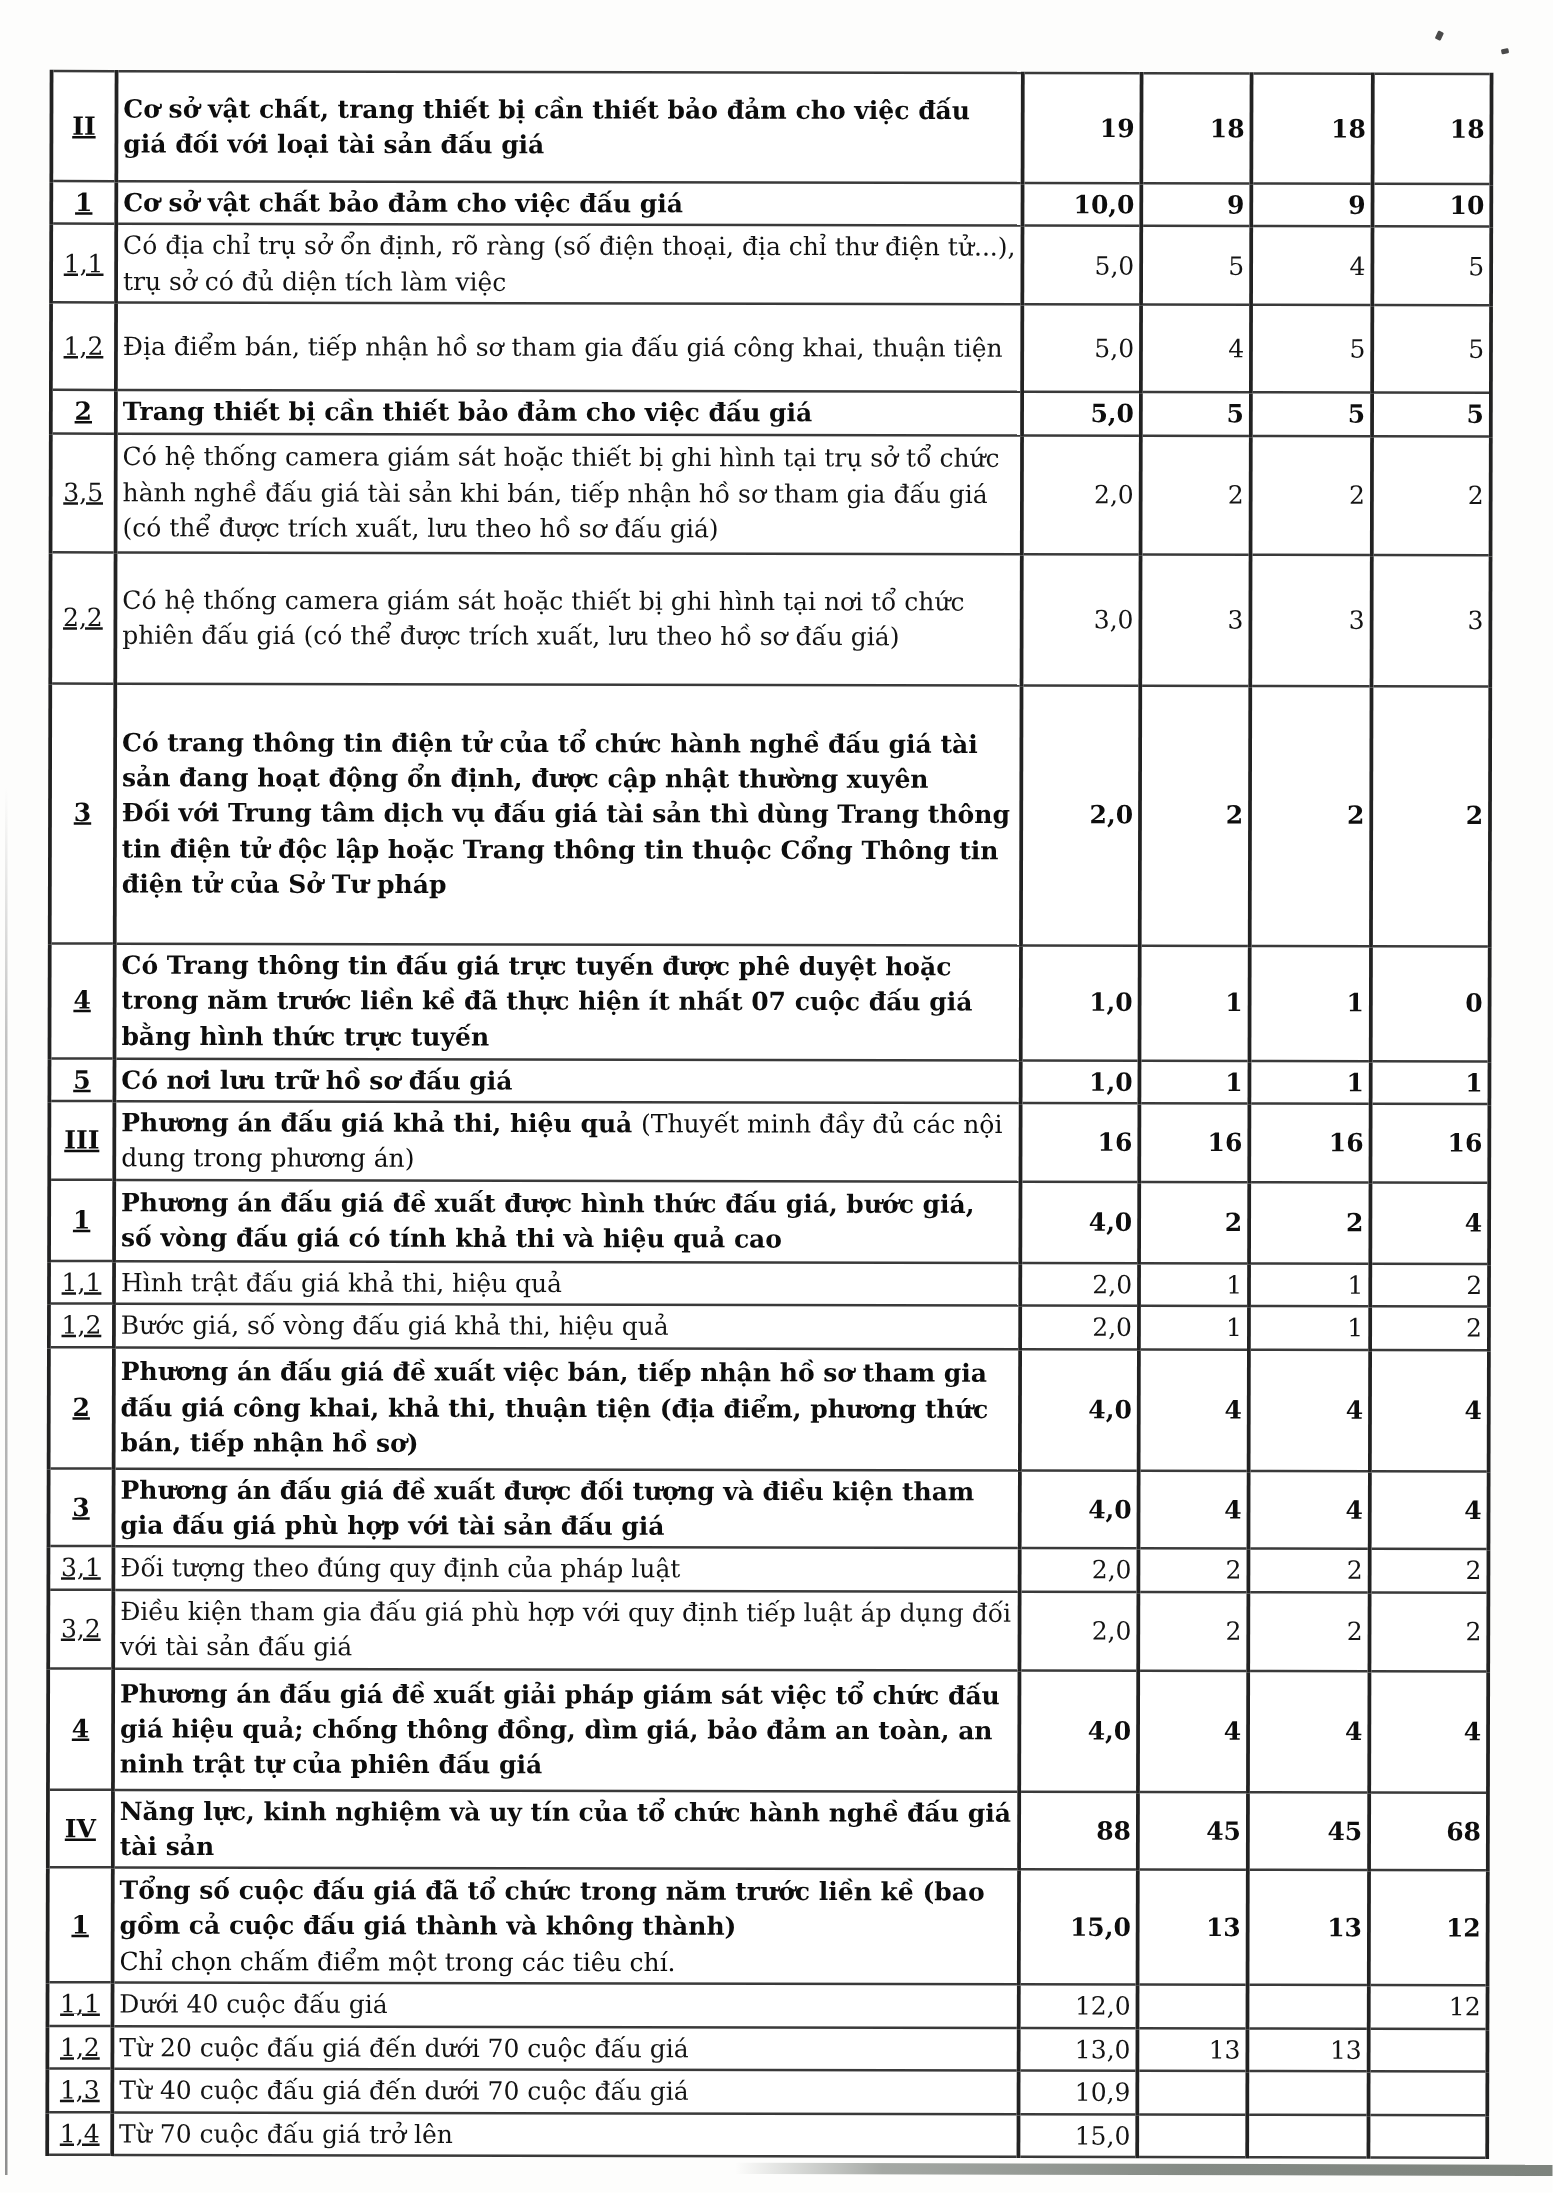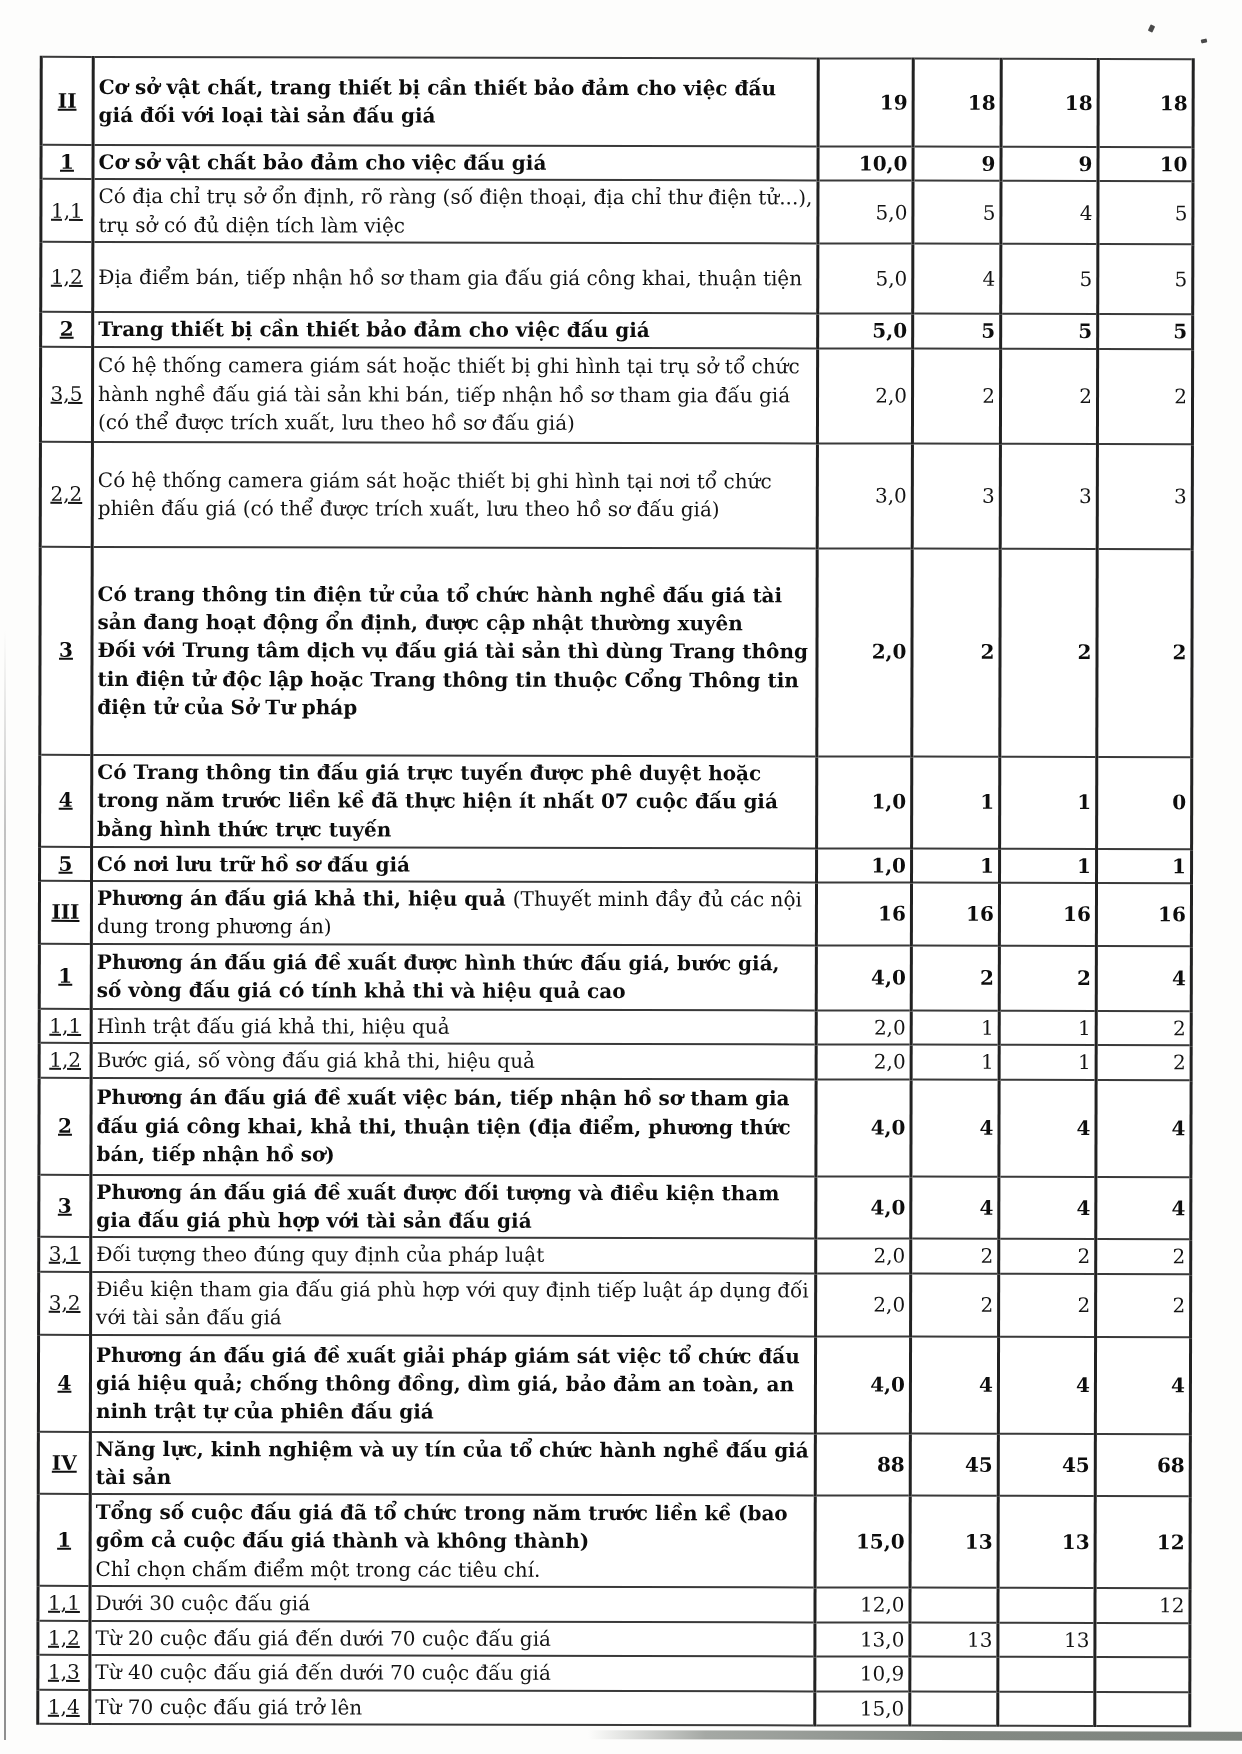--- a/index.html
+++ b/index.html
@@ -232,21 +232,21 @@
       <tr class="b" style="height:92px">
         <td class="no">1</td>
         <td class="desc"><span>Tổng số cuộc đấu giá đã tổ chức trong năm trước liền kề (bao gồm cả cuộc đấu giá thành và không thành)</span><span class="blk reg">Chỉ chọn chấm điểm một trong các tiêu chí.</span></td>
         <td class="num">15,0</td>
         <td class="num">13</td>
         <td class="num">13</td>
         <td class="num">12</td>
       </tr>
       <tr style="height:32px">
         <td class="no">1,1</td>
-        <td class="desc"><span>Dưới 30 cuộc đấu giá</span></td>
+        <td class="desc"><span>Dưới 40 cuộc đấu giá</span></td>
         <td class="num">12,0</td>
         <td class="num"></td>
         <td class="num"></td>
         <td class="num">12</td>
       </tr>
       <tr style="height:30px">
         <td class="no">1,2</td>
         <td class="desc"><span>Từ 20 cuộc đấu giá đến dưới 70 cuộc đấu giá</span></td>
         <td class="num">13,0</td>
         <td class="num">13</td>

